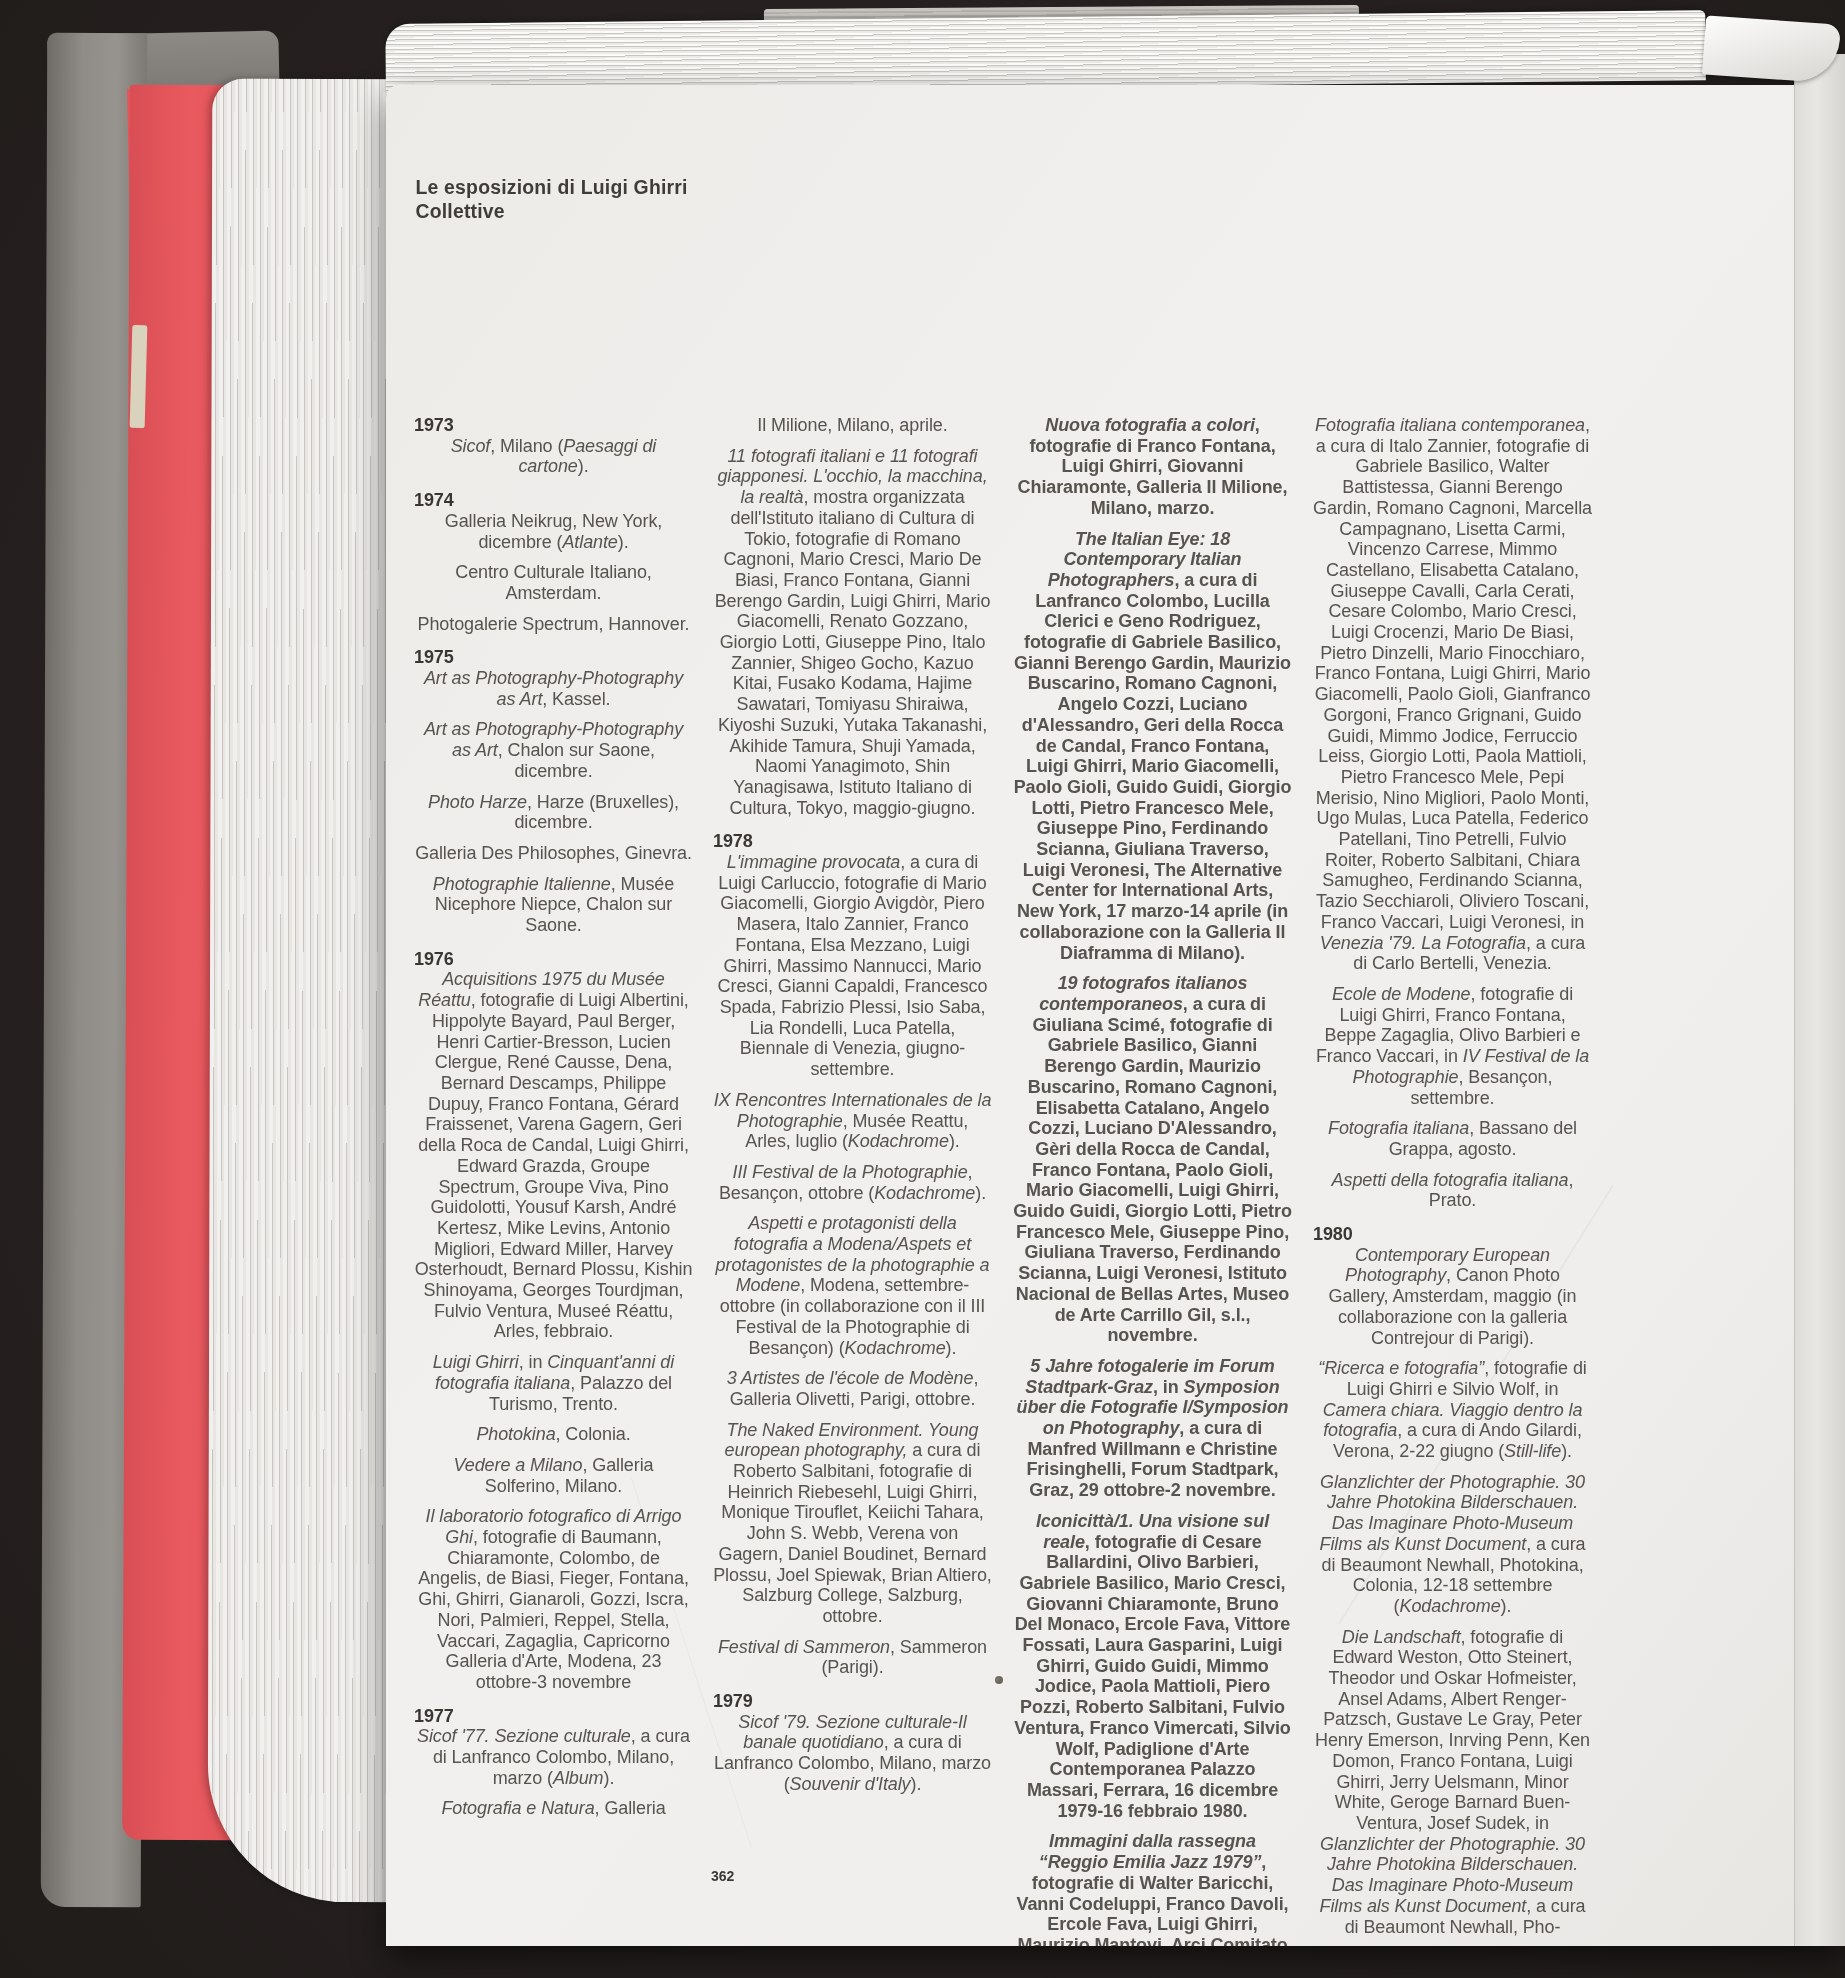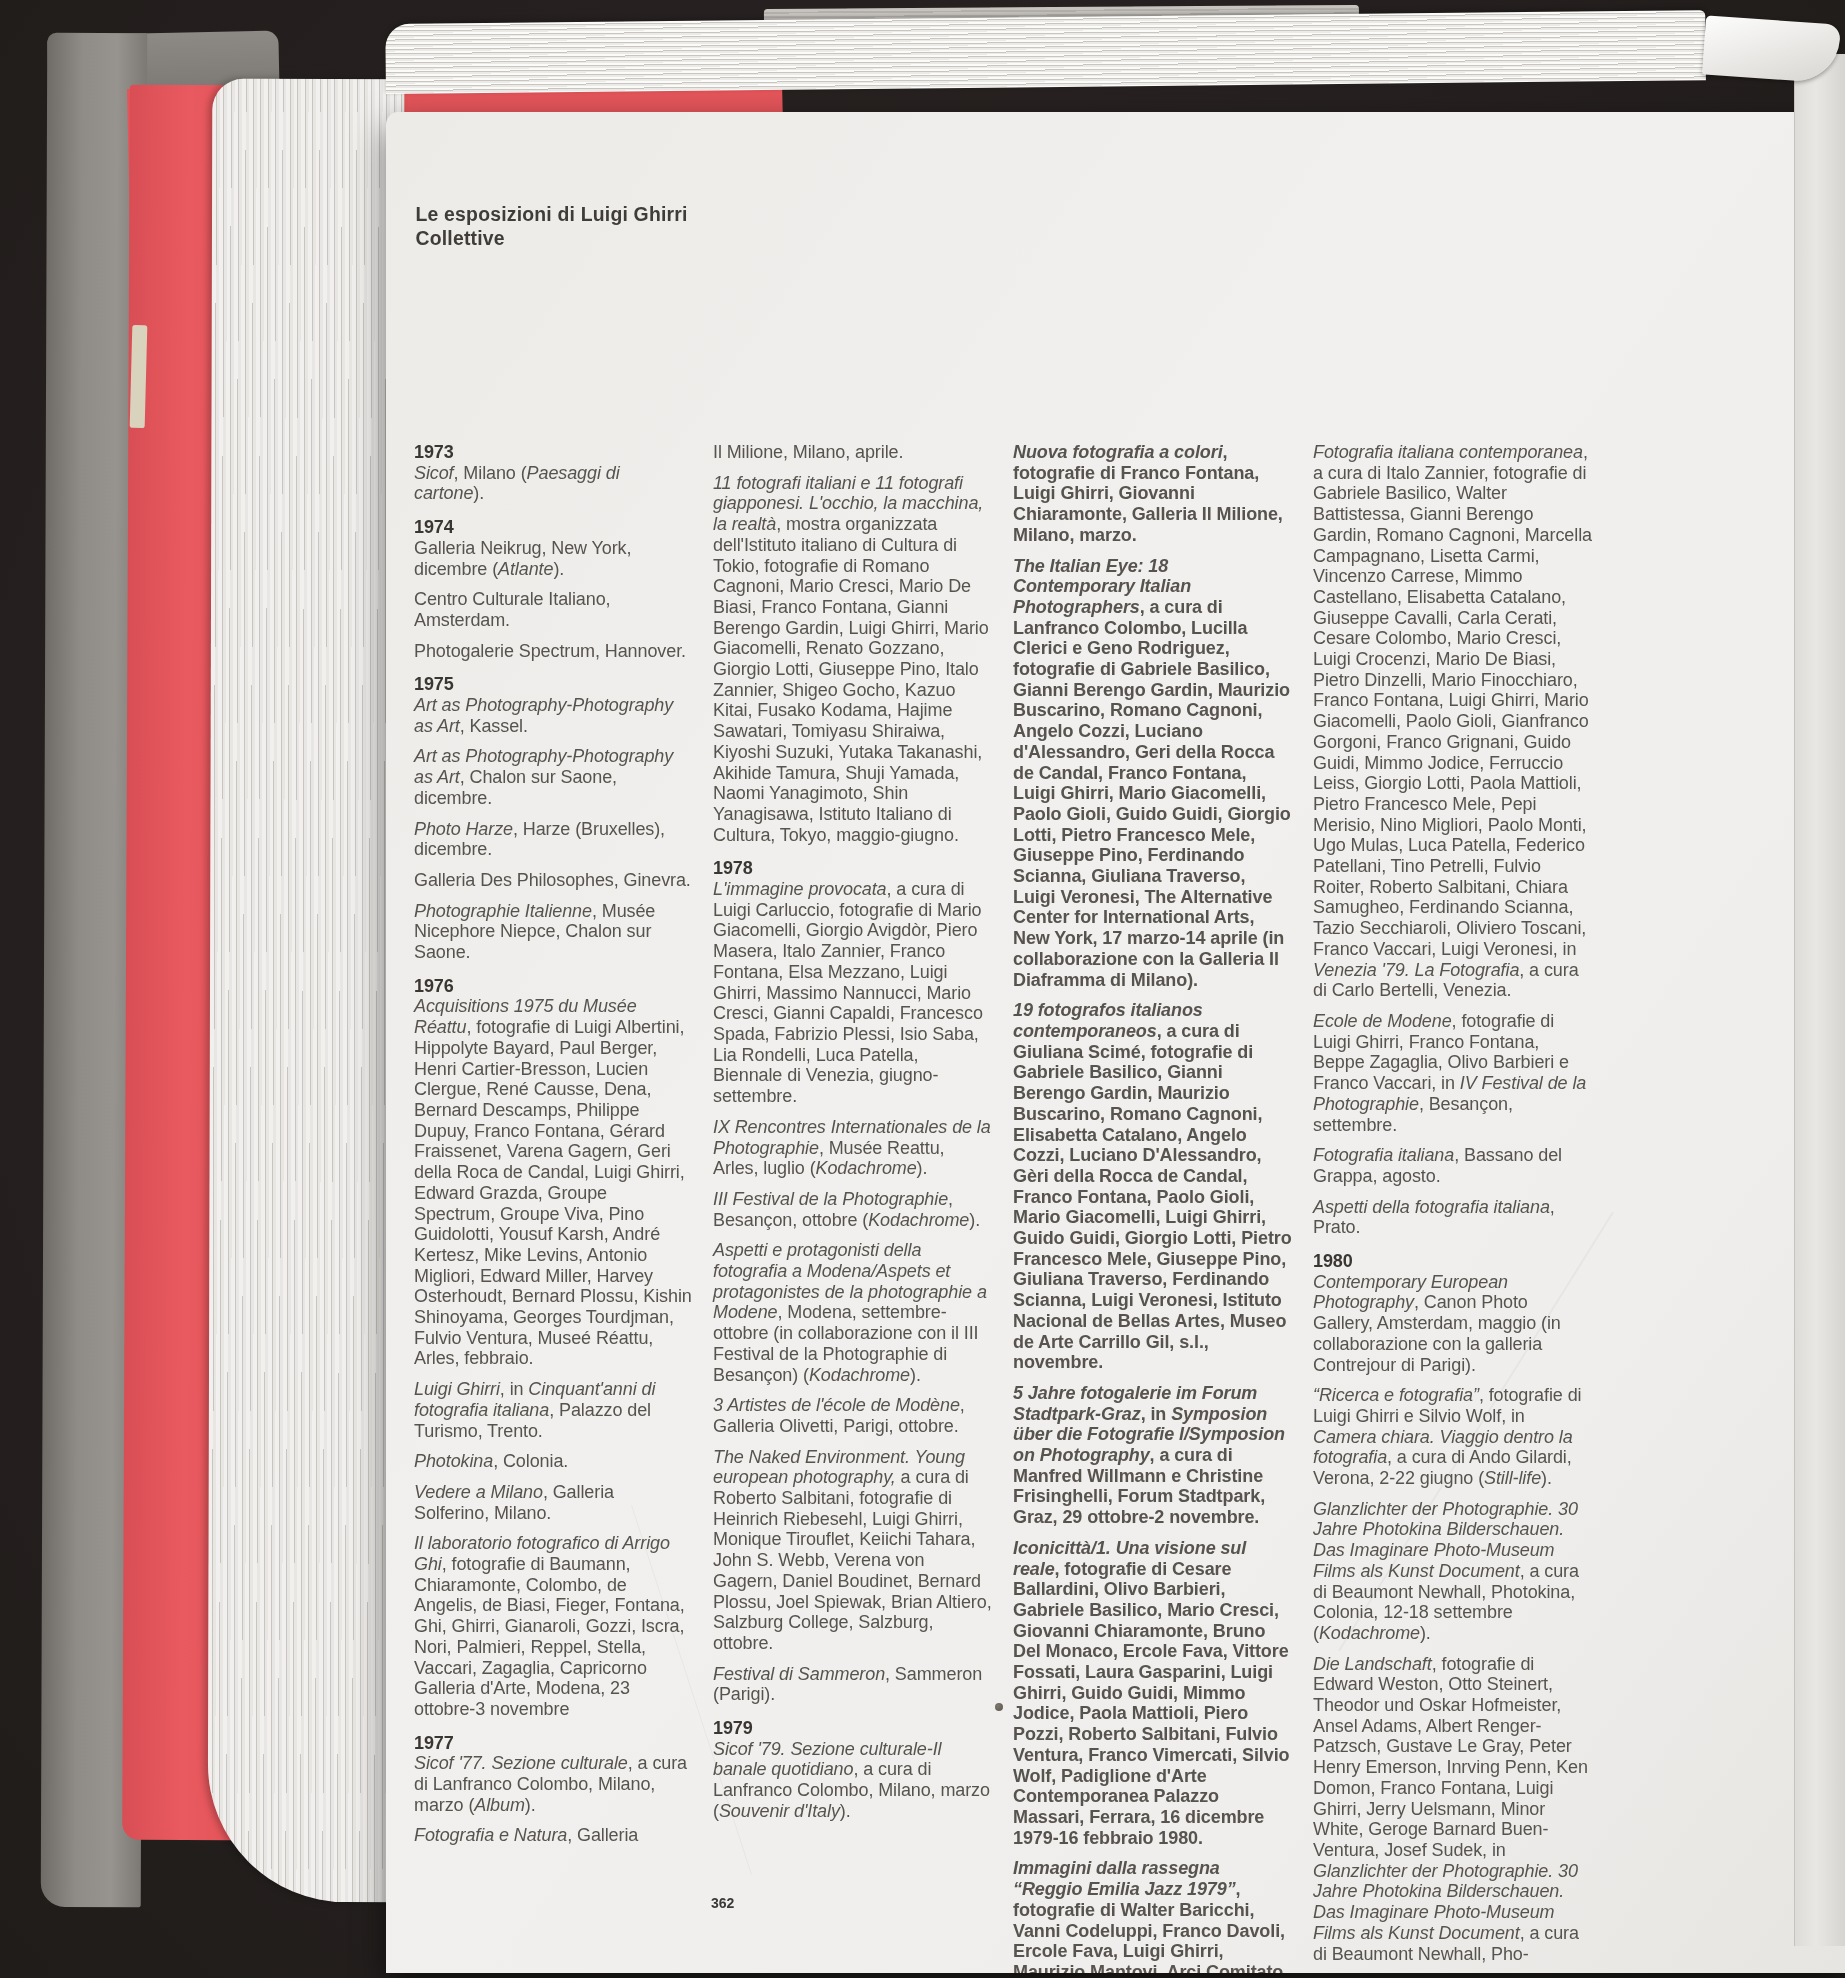--- a/index.html
+++ b/index.html
@@ -28,37 +28,37 @@
     repeating-linear-gradient(180deg,#fbfbfa 0 1.8px,#c9c6c2 1.8px 2.8px,#eceae7 2.8px 4.6px);
     transform:rotate(-0.6deg);transform-origin:left bottom;
     border-radius:24px 5.5px 0 0;box-shadow:0 -1.8px 5.5px rgba(0,0,0,.25);}
   .left-edges{left:210px;top:79px;width:192px;height:1823px;background:
     repeating-linear-gradient(90deg,#f2f0ee 0 3.7px,#c8c5c0 3.7px 4.6px,#e8e6e3 4.6px 7.4px);
     border-radius:31px 0 0 138px;transform:rotate(0.15deg);
     box-shadow:-3.7px 0 7.4px rgba(0,0,0,.25);}
 
   .page{left:386px;top:85px;width:1460px;height:1861px;
     background:linear-gradient(125deg,#ecebe8 0%,#f1f0ee 40%,#efeeec 75%,#e7e5e2 100%);
-    border-radius:13px 1.8px 0 0;box-shadow:0 13px 33px rgba(0,0,0,.55);overflow:hidden;margin-top:27px;}
+    border-radius:13px 1.8px 0 0;box-shadow:0 13px 33px rgba(0,0,0,.55);overflow:hidden;}
   .page > div{position:absolute;}
   .right-edge{left:1794px;top:54px;width:52px;height:1892px;
     background:linear-gradient(90deg,#dedcd8,#e9e7e3 40%,#d5d3cf);
     border-left:0.9px solid #c6c3be;}
   .corner-curl{left:1704px;top:20px;width:135px;height:59px;
     background:linear-gradient(160deg,#fdfdfc,#d7d5d1);
     border-radius:9.2px 28px 83px 5.5px;transform:rotate(4deg);
     box-shadow:0 1.8px 4.6px rgba(0,0,0,.35);}
   .bookmark-sliver{left:131px;top:325px;width:14.8px;height:103px;
     background:#d9d2bd;transform:rotate(1.5deg);border-radius:2.8px;}
 
   .book-title{left:29.5px;top:90px;width:388px;font-size:19.4px;font-weight:700;
     line-height:24px;color:#403d39;letter-spacing:0.2px;}
   .col{width:279px;font-size:18px;line-height:20.7px;color:#57534e;
     letter-spacing:-0.1px;}
-  .col p.entry{margin:0 0 10px 0;}
+  .col p.entry{margin:0 0 10px 0;text-align:center;}
   .col .year{font-weight:700;color:#3a3733;margin:13px 0 0 0;}
   .col .year:first-child{margin-top:0;}
   .col em{font-style:italic;}
   .c1{left:28px;top:330px;}
   .c2{left:327px;top:330px;}
   .c3{left:627px;top:330px;font-weight:bold;}
   .c4{left:927px;top:330px;}
   .page-number{left:325px;top:1783px;font-size:14px;font-weight:700;color:#3b3835;}
   .ink-speck{left:609px;top:1591px;width:8.3px;height:8.3px;border-radius:50%;
     background:radial-gradient(circle at 35% 35%, #6b6256, #3f3a33);opacity:.85;}

